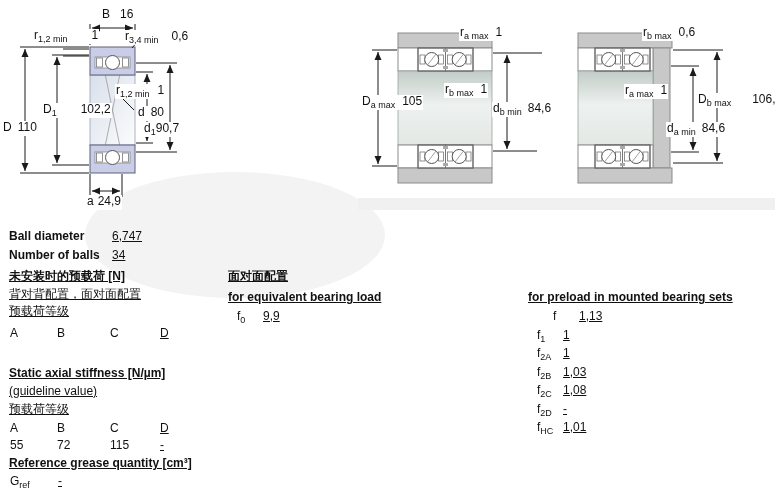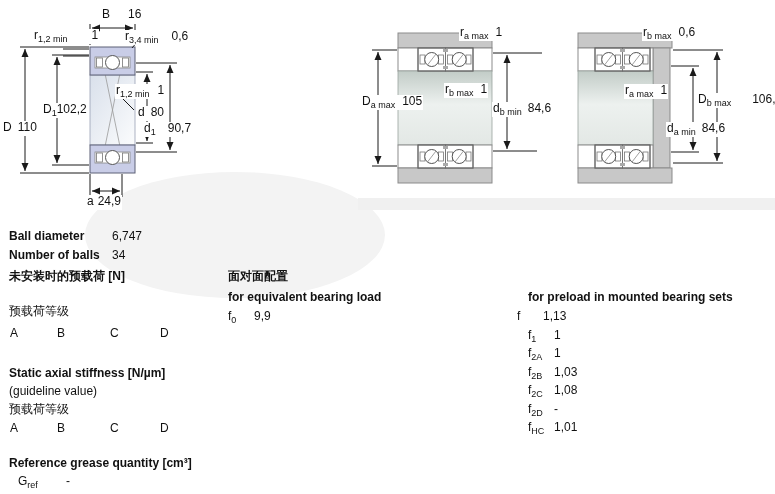--- a/index.html
+++ b/index.html
@@ -7,29 +7,29 @@
         font-family:"Liberation Sans","DejaVu Sans",sans-serif;color:#111;font-size:12px;}
   
   .wm-ellipse{position:absolute;left:85px;top:172px;width:300px;height:126px;border-radius:50%;background:#f3f3f3;}
   .wm-band{position:absolute;left:358px;top:198px;width:417px;height:12px;background:#f0f0f0;}
   svg{position:absolute;left:0;top:0;}
   
   .dim{position:absolute;white-space:nowrap;font-size:12px;background:#fff;line-height:13px;padding:0 1px;}
   .dim sub{font-size:9px;line-height:9px;}
   .dim .val{display:inline-block;}
   
-  .row{position:absolute;white-space:nowrap;line-height:14px;}
+  .row{position:absolute;white-space:nowrap;line-height:14px;text-decoration:underline;}
   .bold{font-weight:bold;}
   .w103{display:inline-block;width:103px;}
   .c0{display:inline-block;width:47px;}
   .c1{display:inline-block;width:53px;}
   .c2{display:inline-block;width:50px;}
-  .fl{display:inline-block;min-width:26px;}
+  .fl{display:inline-block;min-width:26px;margin-left:9px;}
   .fl sub,.row sub{font-size:9px;}
-  .g-ind{display:inline-block;min-width:48px;margin-left:8px;}
+  .g-ind{display:inline-block;min-width:48px;}
 </style>
 </head>
 <body>
 
 <div id="page">
 
   <div class="wm-ellipse"></div>
   <div class="wm-band"></div>
 
   <svg width="775" height="228" viewBox="0 0 775 228">
@@ -146,61 +146,63 @@
         <line x1="673" y1="50" x2="723" y2="50"></line>
           <line x1="673" y1="163" x2="723" y2="163"></line>
         <line x1="717" y1="52" x2="717" y2="161" marker-start="url(#arr)" marker-end="url(#arr)"></line>
         <line x1="671" y1="66" x2="699" y2="66"></line>
           <line x1="671" y1="152" x2="699" y2="152"></line>
         <line x1="693" y1="68" x2="693" y2="150" marker-start="url(#arr)" marker-end="url(#arr)"></line>
       </g>
     </g>
   </svg>
 
-  <div class="dim" style="left:101px;top:8px"><span>B</span><sub></sub><span class="val" style="margin-left:18px">16</span></div>
+  <div class="dim" style="left:101px;top:8px"><span>B</span><sub></sub><span class="val" style="margin-left:10px">16</span></div>
   <div class="dim" style="left:33px;top:29px"><span>r</span><sub>1,2 min</sub><span class="val" style="margin-left:24px">1</span></div>
   <div class="dim" style="left:124px;top:30px"><span>r</span><sub>3,4 min</sub><span class="val" style="margin-left:13px">0,6</span></div>
   <div class="dim" style="left:115px;top:84px"><span>r</span><sub>1,2 min</sub><span class="val" style="margin-left:8px">1</span></div>
-  <div class="dim" style="left:42px;top:103px"><span>D</span><sub>1</sub><span class="val" style="margin-left:0">102,2</span></div>
+  <div class="dim" style="left:42px;top:103px"><span>D</span><sub>1</sub><span class="val" style="margin-left:24px">102,2</span></div>
   <div class="dim" style="left:137px;top:106px"><span>d</span><sub></sub><span class="val" style="margin-left:6px">80</span></div>
   <div class="dim" style="left:2px;top:121px"><span>D</span><sub></sub><span class="val" style="margin-left:6px">110</span></div>
-  <div class="dim" style="left:143px;top:122px"><span>d</span><sub>1</sub><span class="val" style="margin-left:12px">90,7</span></div>
+  <div class="dim" style="left:143px;top:122px"><span>d</span><sub>1</sub><span class="val" style="margin-left:0">90,7</span></div>
   <div class="dim" style="left:86px;top:195px"><span>a</span><sub></sub><span class="val" style="margin-left:4px">24,9</span></div>
 
   <div class="dim" style="left:459px;top:26px"><span>r</span><sub>a max</sub><span class="val" style="margin-left:7px">1</span></div>
   <div class="dim" style="left:444px;top:83px"><span>r</span><sub>b max</sub><span class="val" style="margin-left:7px">1</span></div>
   <div class="dim" style="left:361px;top:95px"><span>D</span><sub>a max</sub><span class="val" style="margin-left:7px">105</span></div>
   <div class="dim" style="left:492px;top:102px"><span>d</span><sub>b min</sub><span class="val" style="margin-left:6px">84,6</span></div>
 
   <div class="dim" style="left:642px;top:26px"><span>r</span><sub>b max</sub><span class="val" style="margin-left:7px">0,6</span></div>
   <div class="dim" style="left:624px;top:84px"><span>r</span><sub>a max</sub><span class="val" style="margin-left:7px">1</span></div>
   <div class="dim" style="left:697px;top:93px"><span>D</span><sub>b max</sub><span class="val" style="margin-left:21px">106,8</span></div>
   <div class="dim" style="left:666px;top:122px"><span>d</span><sub>a min</sub><span class="val" style="margin-left:6px">84,6</span></div>
 
   <div class="row" style="left:9px;top:229px"><span class="bold w103">Ball diameter</span><span>6,747</span></div>
   <div class="row" style="left:9px;top:248px"><span class="bold w103">Number of balls</span><span>34</span></div>
 
   <div class="row bold" style="left:9px;top:269px">未安装时的预载荷 [N]</div>
+  <div class="row" style="left:9px;top:287px">背对背配置，面对面配置</div>
   <div class="row" style="left:9px;top:304px">预载荷等级</div>
   <div class="row" style="left:10px;top:326px"><span class="c0">A</span><span class="c1">B</span><span class="c2">C</span><span>D</span></div>
 
   <div class="row bold" style="left:9px;top:366px">Static axial stiffness [N/µm]</div>
   <div class="row" style="left:9px;top:384px">(guideline value)</div>
   <div class="row" style="left:9px;top:402px">预载荷等级</div>
   <div class="row" style="left:10px;top:421px"><span class="c0">A</span><span class="c1">B</span><span class="c2">C</span><span>D</span></div>
+  <div class="row" style="left:10px;top:438px"><span class="c0">55</span><span class="c1">72</span><span class="c2">115</span><span>-</span></div>
 
   <div class="row bold" style="left:9px;top:456px">Reference grease quantity [cm³]</div>
   <div class="row" style="left:10px;top:474px"><span class="g-ind"><span>G</span><sub>ref</sub></span><span>-</span></div>
 
   <div class="row bold" style="left:228px;top:269px">面对面配置</div>
   <div class="row bold" style="left:228px;top:290px">for equivalent bearing load</div>
   <div class="row" style="left:228px;top:309px"><span class="fl"><span>f</span><sub>0</sub></span><span>9,9</span></div>
 
   <div class="row bold" style="left:528px;top:290px">for preload in mounted bearing sets</div>
-  <div class="row" style="left:517px;top:309px"><span class="fl"><span>f</span><sub></sub></span><span>1,13</span></div>
+  <div class="row" style="left:544px;top:309px"><span class="fl"><span>f</span><sub></sub></span><span>1,13</span></div>
   <div class="row" style="left:528px;top:328px"><span class="fl"><span>f</span><sub>1</sub></span><span>1</span></div>
   <div class="row" style="left:528px;top:346px"><span class="fl"><span>f</span><sub>2A</sub></span><span>1</span></div>
   <div class="row" style="left:528px;top:365px"><span class="fl"><span>f</span><sub>2B</sub></span><span>1,03</span></div>
   <div class="row" style="left:528px;top:383px"><span class="fl"><span>f</span><sub>2C</sub></span><span>1,08</span></div>
   <div class="row" style="left:528px;top:402px"><span class="fl"><span>f</span><sub>2D</sub></span><span>-</span></div>
   <div class="row" style="left:528px;top:420px"><span class="fl"><span>f</span><sub>HC</sub></span><span>1,01</span></div>
 
 </div>
 
 </body></html>

